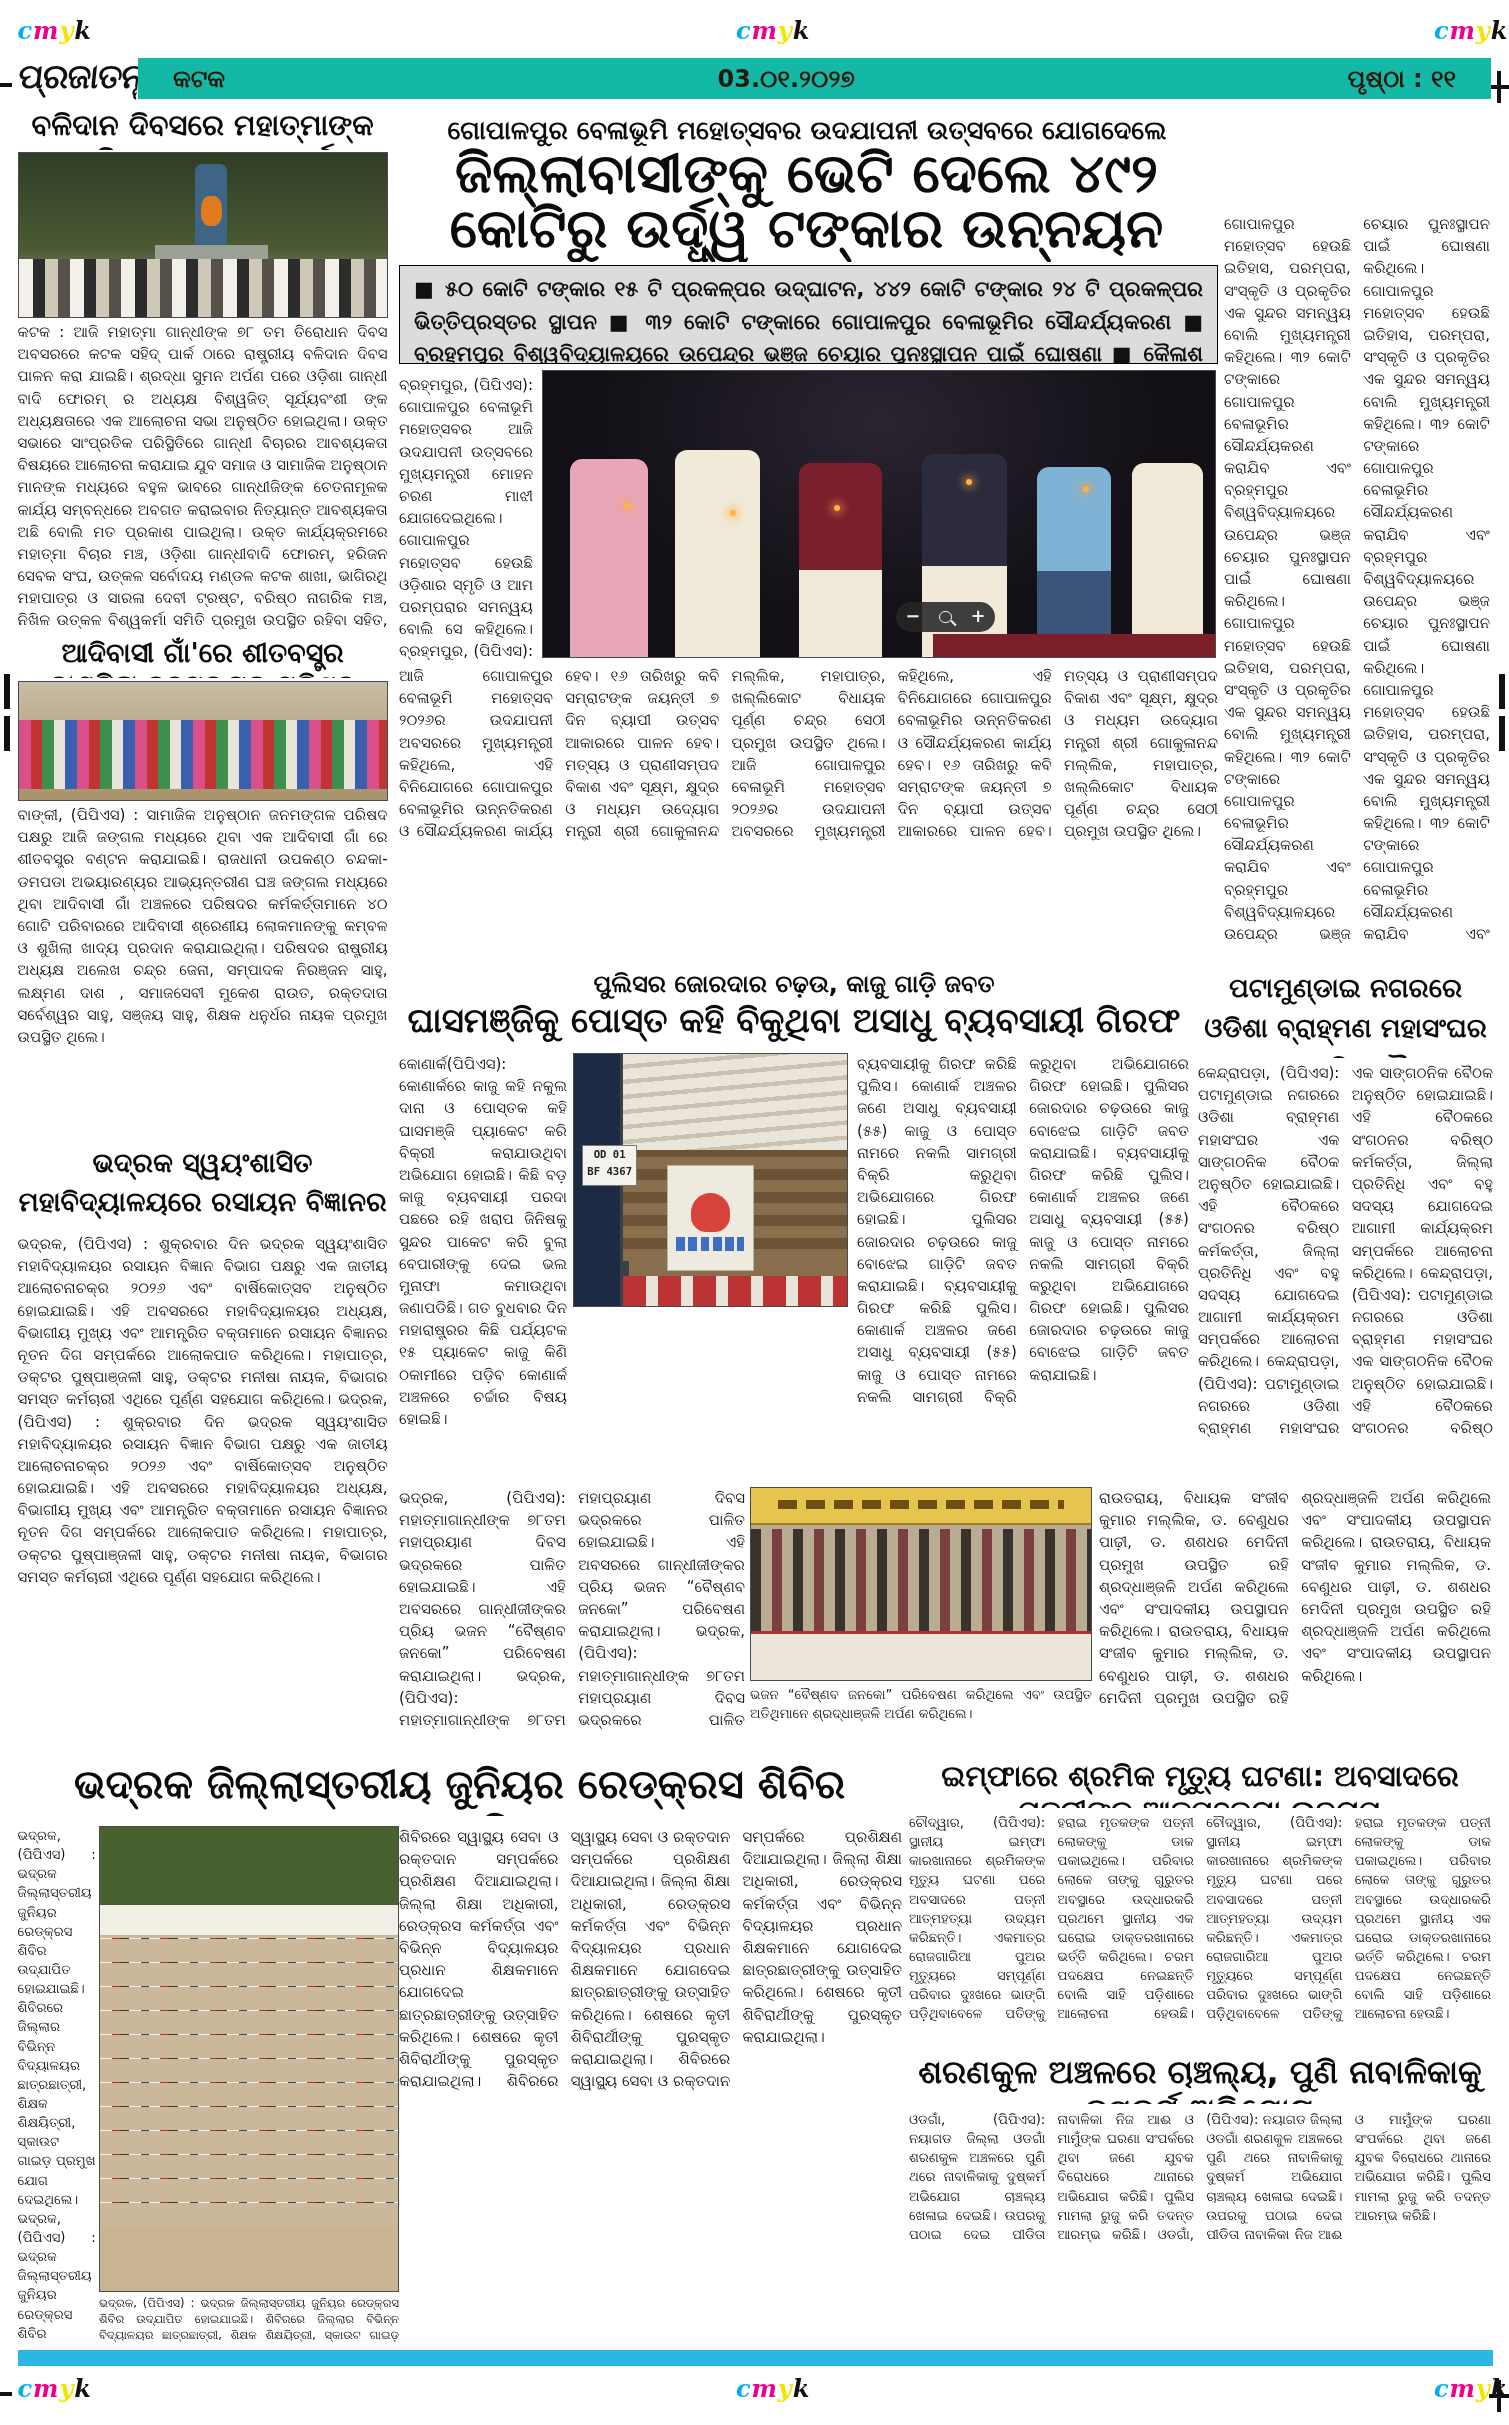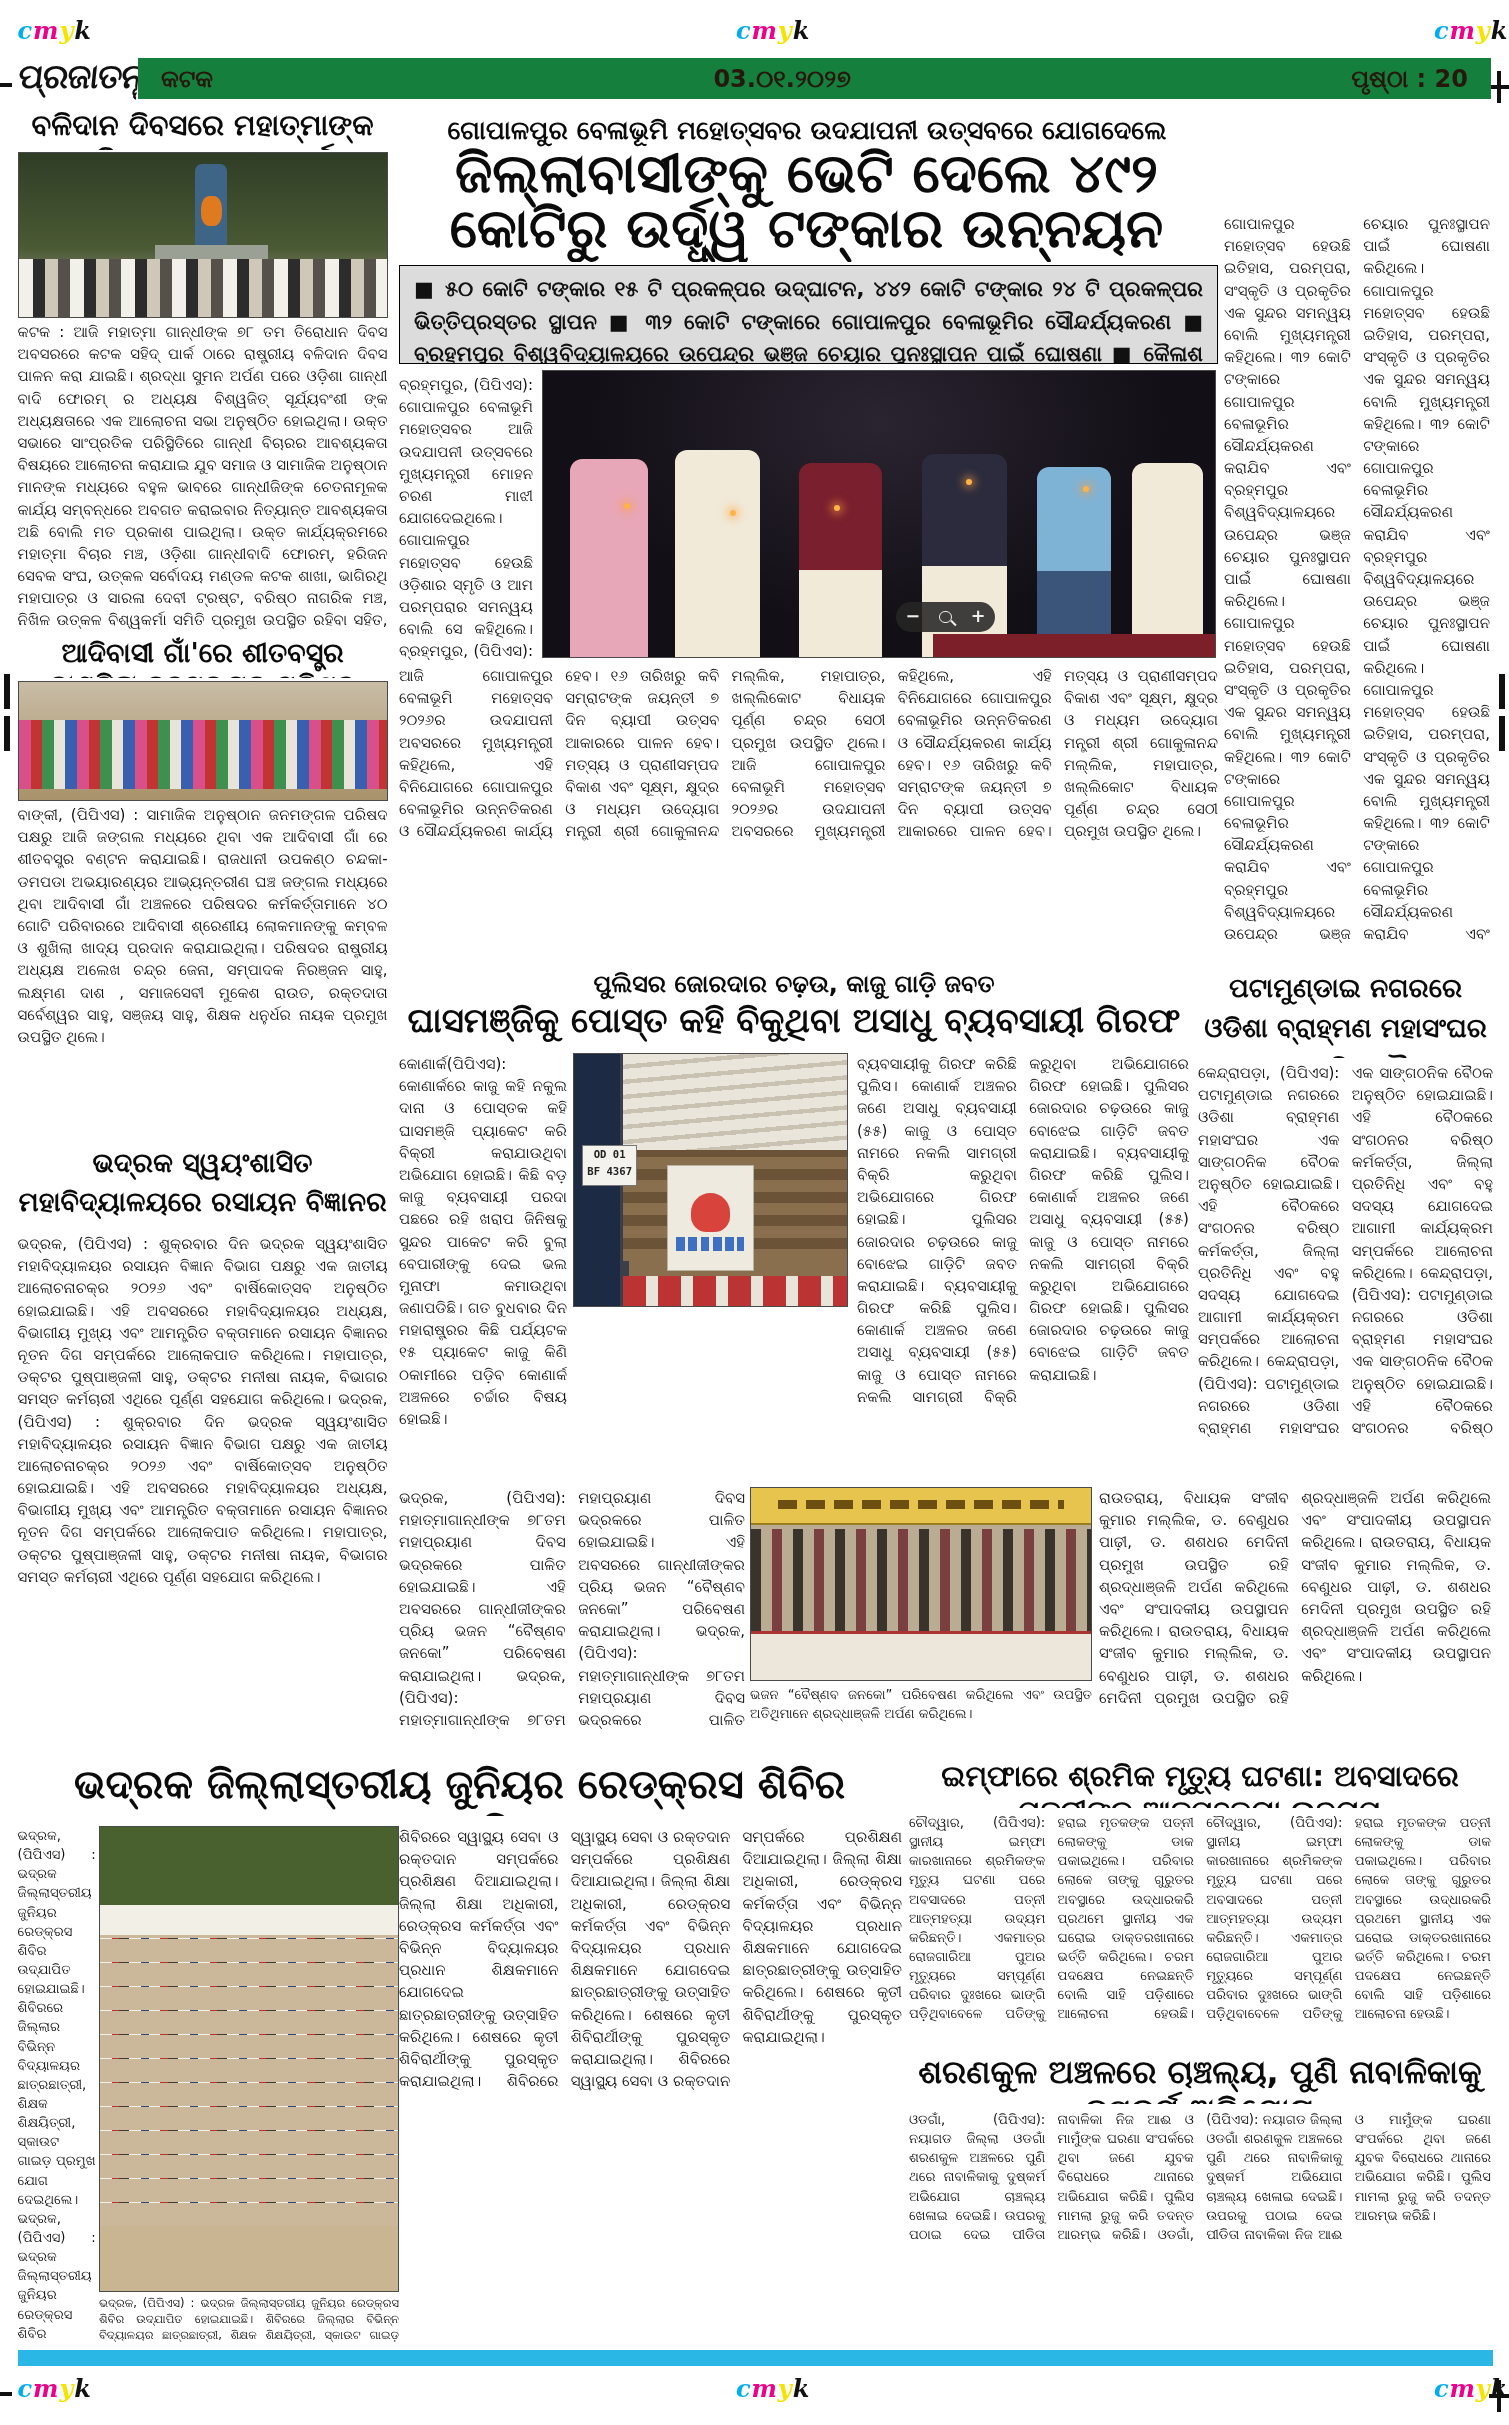--- a/index.html
+++ b/index.html
@@ -5,22 +5,22 @@
   html,body{margin:0;padding:0;background:#ffffff;}
   #page{position:relative;width:1509px;height:2426px;background:#fff;overflow:hidden;
         font-family:"DejaVu Sans","Liberation Sans",sans-serif;color:#111;}
   .abs{position:absolute;box-sizing:border-box;}
   
   .press{font-family:"DejaVu Serif","Liberation Serif",serif;font-style:italic;font-weight:700;font-size:24px;letter-spacing:0.9px;}
   .press .c{color:#00aeef}.press .m{color:#ec008c}.press .y{color:#f5e400}.press .k{color:#111}
   .mark{background:#111;}
   
   #logo{font-size:34px;font-weight:900;transform:skewX(-6deg);letter-spacing:-0.9px;overflow:hidden;white-space:nowrap;}
-  #edition-bar{background:#15803d;display:flex;align-items:center;justify-content:space-between;
-               padding:0 23px;font-size:24px;font-weight:700;color:#27180d;}
+  #edition-bar{background:#14b8a6;display:flex;align-items:center;justify-content:space-between;
+               padding:0 35px;font-size:24px;font-weight:700;color:#27180d;}
   
   .body-txt{font-size:15px;line-height:1.48;text-align:justify;overflow:hidden;word-break:break-word;}
   .small-txt{font-size:13.2px;line-height:1.45;text-align:justify;overflow:hidden;word-break:break-word;}
   .tiny-txt{font-size:11.5px;line-height:1.4;text-align:justify;overflow:hidden;word-break:break-word;}
   .cols2{column-count:2;column-gap:12.3px}
   .cols3{column-count:3;column-gap:12.3px}
   .cols4{column-count:4;column-gap:12.3px}
   .cols5{column-count:5;column-gap:12.3px}
   .hl{font-weight:800;text-align:center;overflow:hidden;color:#0b0b0b;}
   
@@ -90,21 +90,21 @@
   <div class="abs mark" style="left:1489px;top:85px;width:20px;height:3.5px;"></div>
   <div class="abs mark" style="left:3.5px;top:674px;width:6.2px;height:35px;"></div>
   <div class="abs mark" style="left:3.5px;top:716px;width:6.2px;height:35px;"></div>
   <div class="abs mark" style="left:1499px;top:674px;width:6.2px;height:35px;"></div>
   <div class="abs mark" style="left:1499px;top:716px;width:6.2px;height:35px;"></div>
 
   <div id="logo" class="abs" style="left:17.6px;top:56px;width:120px;height:49px;">ପ୍ରଜାତନ୍ତ୍ର</div>
   <div id="edition-bar" class="abs" style="left:138px;top:58px;width:1353px;height:41px;">
     <span>କଟକ</span>
     <span>03.୦୧.୨୦୨୭</span>
-    <span>ପୃଷ୍ଠା : 20</span>
+    <span>ପୃଷ୍ଠା : ୧୧</span>
   </div>
 
   <div class="abs hl" style="left:397px;top:115px;width:820px;height:34px;font-size:25.6px;">ଗୋପାଳପୁର ବେଳାଭୂମି ମହୋତ୍ସବର ଉଦଯାପନୀ ଉତ୍ସବରେ ଯୋଗଦେଲେ ମୁଖ୍ୟମନ୍ତ୍ରୀ</div>
   <div class="abs hl" style="left:393px;top:146px;width:827px;height:116px;font-size:54px;line-height:1.02;">ଜିଲ୍ଲାବାସୀଙ୍କୁ ଭେଟି ଦେଲେ ୪୯୨ କୋଟିରୁ ଉର୍ଦ୍ଧ୍ୱ ଟଙ୍କାର ଉନ୍ନୟନ ପ୍ରକଳ୍ପ</div>
   <div id="lead-bullets" class="abs" style="left:399px;top:265px;width:819px;height:99px;">୫୦ କୋଟି ଟଙ୍କାର ୧୫ ଟି ପ୍ରକଳ୍ପର ଉଦ୍‌ଘାଟନ, ୪୪୨ କୋଟି ଟଙ୍କାର ୨୪ ଟି ପ୍ରକଳ୍ପର ଭିତ୍ତିପ୍ରସ୍ତର ସ୍ଥାପନ ■ ୩୨ କୋଟି ଟଙ୍କାରେ ଗୋପାଳପୁର ବେଳାଭୂମିର ସୌନ୍ଦର୍ଯ୍ୟକରଣ ■ ବ୍ରହ୍ମପୁର ବିଶ୍ୱବିଦ୍ୟାଳୟରେ ଉପେନ୍ଦ୍ର ଭଞ୍ଜ ଚେୟାର ପୁନଃସ୍ଥାପନ ପାଇଁ ଘୋଷଣା ■ କୈଳାଶ ଖେର, ବର୍ଷାଳୀ ହୋତା ଏବଂ ଋତୁରାଜ ମହାନ୍ତିଙ୍କ ସଂଗୀତରେ ଆତ୍ମବିଭୋର ଜନତା ■ ଗୋପାଳପୁର ମହୋତ୍ସବ ହେଉଛି ଇତିହାସ, ପରମ୍ପରା, ସଂସ୍କୃତି ଓ ପ୍ରକୃତିର ଏକ ସୁନ୍ଦର ସମନ୍ୱୟ - ମୁଖ୍ୟମନ୍ତ୍ରୀ</div>
   <div class="abs body-txt" style="left:399px;top:374px;width:134px;height:286px;">ବ୍ରହ୍ମପୁର, (ପିପିଏସ): ଗୋପାଳପୁର ବେଳାଭୂମି ମହୋତ୍ସବର ଆଜି ଉଦଯାପନୀ ଉତ୍ସବରେ ମୁଖ୍ୟମନ୍ତ୍ରୀ ମୋହନ ଚରଣ ମାଝୀ ଯୋଗଦେଇଥିଲେ। ଗୋପାଳପୁର ମହୋତ୍ସବ ହେଉଛି ଓଡ଼ିଶାର ସ୍ମୃତି ଓ ଆମ ପରମ୍ପରାର ସମନ୍ୱୟ ବୋଲି ସେ କହିଥିଲେ। ବ୍ରହ୍ମପୁର, (ପିପିଏସ): ଗୋପାଳପୁର ବେଳାଭୂମି ମହୋତ୍ସବର ଆଜି ଉଦଯାପନୀ ଉତ୍ସବରେ ମୁଖ୍ୟମନ୍ତ୍ରୀ ମୋହନ ଚରଣ ମାଝୀ ଯୋଗଦେଇଥିଲେ। ଗୋପାଳପୁର ମହୋତ୍ସବ ହେଉଛି ଓଡ଼ିଶାର ସ୍ମୃତି ଓ ଆମ ପରମ୍ପରାର ସମନ୍ୱୟ ବୋଲି ସେ କହିଥିଲେ।</div>
 
   <div id="photoMain" class="abs photo" style="left:542px;top:370px;width:674px;height:288px;">
     <div class="fig" style="left:26.5px;width:78px;height:198px;background:#e8a7b8;"></div>
     <div class="fig" style="left:132px;width:85px;height:207px;background:#f1ead9;"></div>

